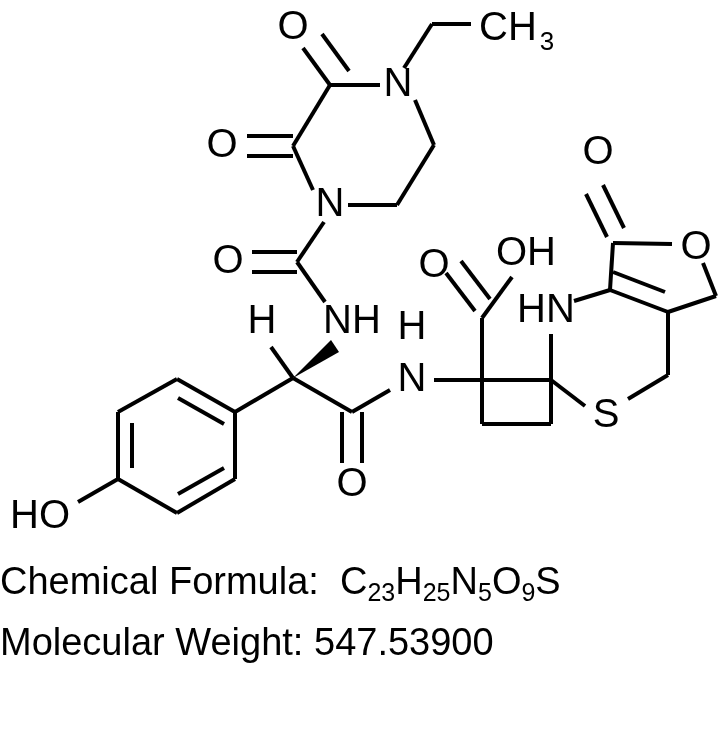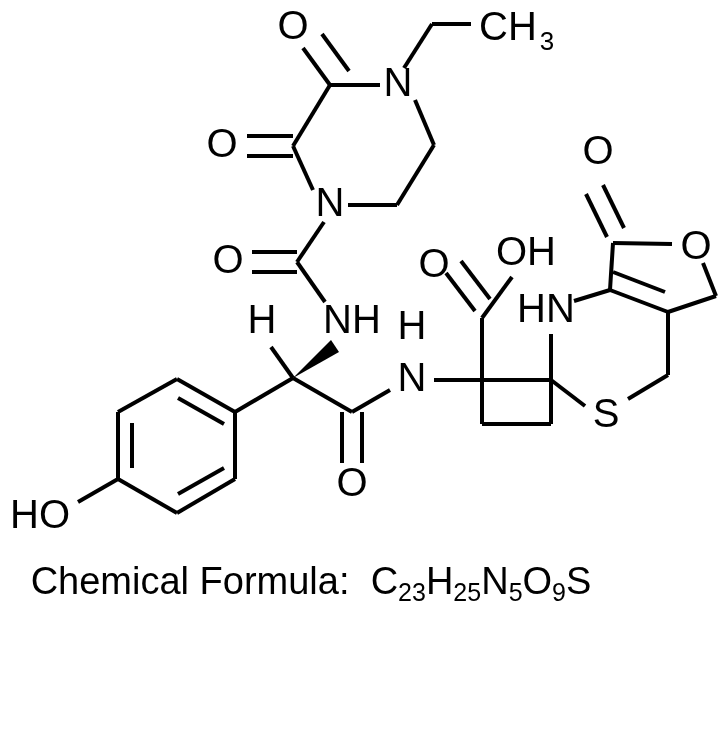--- a/index.html
+++ b/index.html
@@ -44,21 +44,21 @@
   }
   .wedge {
     fill: #000000;
     stroke: none;
   }
   #caption {
     position: absolute;
     left: 0;
     top: 553px;
     width: 622px;
-    text-align: center;
+    text-align: left;
   }
   .caption-line {
     font-family: "Liberation Sans", sans-serif;
     font-size: 38px;
     color: #000000;
     line-height: 57px;
     white-space: nowrap;
     letter-spacing: 0px;
   }
   .caption-line sub {
@@ -216,15 +216,19 @@
     <text class="atom-label" x="598" y="153">O</text>
     <text class="atom-label" x="696" y="248">O</text>
 
   </svg>
 
   <div id="caption">
     <div class="caption-line">
       <span>Chemical Formula:</span>
       <span>&nbsp;<span>C</span><sub>23</sub><span>H</span><sub>25</sub><span>N</span><sub>5</sub><span>O</span><sub>9</sub><span>S</span></span>
     </div>
+    <div class="caption-line">
+      <span>Molecular Weight:</span>
+      <span>547.53900</span>
+    </div>
   </div>
 
 </div>
 
 </body></html>

